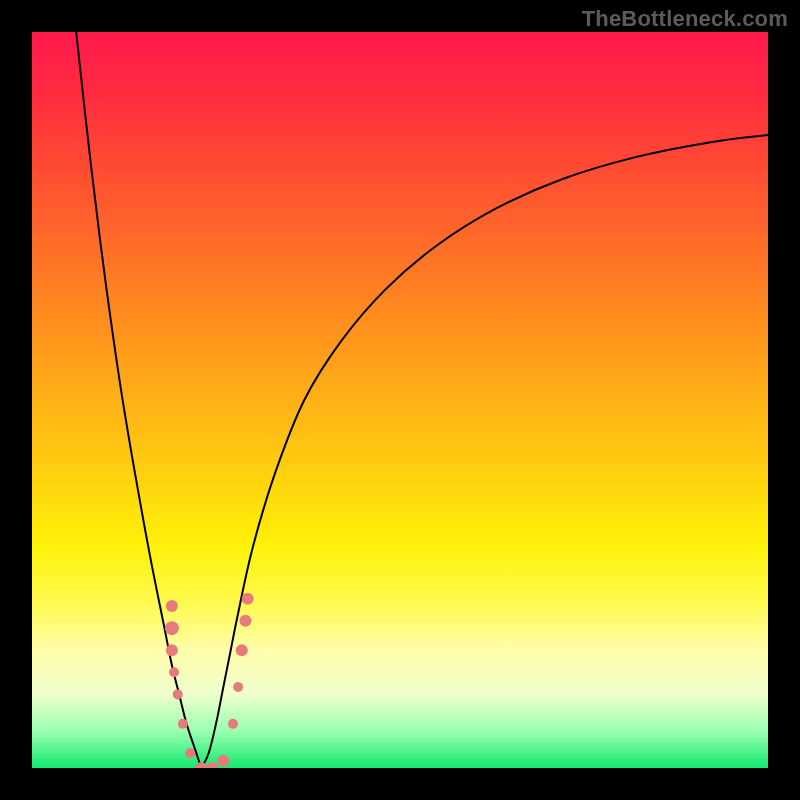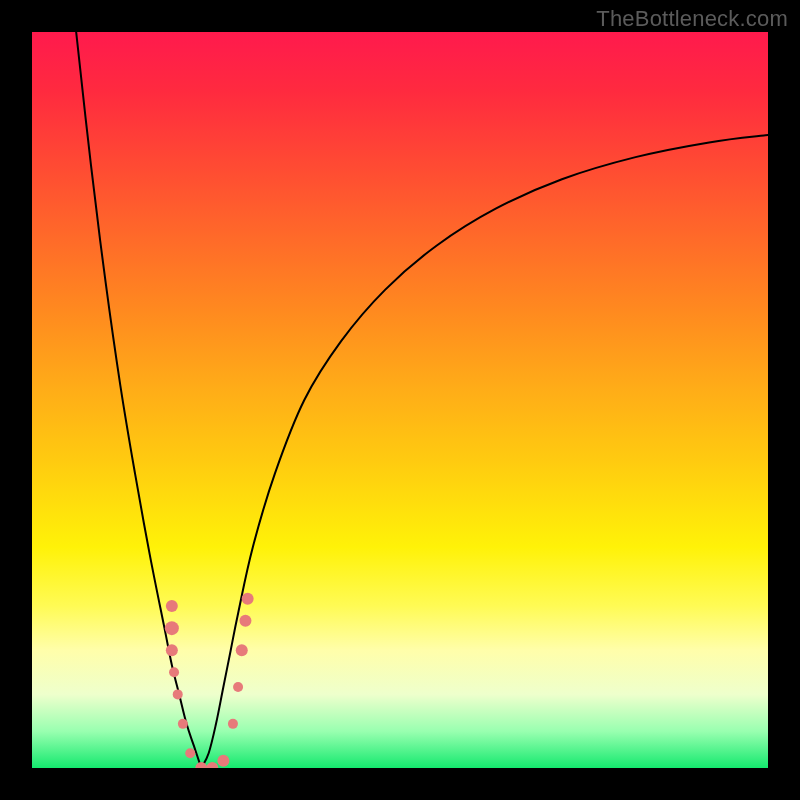--- a/index.html
+++ b/index.html
@@ -12,21 +12,21 @@
           #ff6a29 28%,
           #ff8a1f 38%,
           #ffab18 48%,
           #ffca10 58%,
           #fff208 70%,
           #fffb55 78%,
           #fffeaa 84%,
           #eeffcc 90%,
           #99ffb0 95%,
           #14e96e 100%);}
-  .attribution{position:absolute;top:6px;right:12px;color:#5b5b5b;font-size:22px;font-weight:400;letter-spacing:.2px}
+  .attribution{position:absolute;top:6px;right:12px;color:#5b5b5b;font-size:22px;font-weight:700;letter-spacing:.2px}
   svg{position:absolute;left:0;top:0}
 </style>
 </head>
 <body>
 
 <div class="frame">
   <div class="plot">
     <svg id="plot-svg" width="736" height="736" viewBox="0 0 736 736">
         <path d="M 44.16 0 C 46.809599999999996 23.846400000000003 53.5808 87.43680000000003 58.88 132.48000000000002 C 64.17920000000001 177.5232 68.30080000000001 210.49599999999995 73.60000000000001 250.23999999999995 C 78.89920000000001 289.9839999999999 83.0208 318.8352 88.32 353.28 C 93.61919999999999 387.72479999999996 97.74080000000001 411.1296 103.04 441.59999999999997 C 108.3392 472.07039999999995 112.4608 494.7391999999999 117.76 522.56 C 123.0592 550.3807999999999 128.5056 576.288 132.48 596.16 C 136.4544 616.0319999999999 137.1904 621.0368000000001 139.84 632.96 C 142.4896 644.8832 144.55040000000002 651.8016 147.20000000000002 662.4 C 149.8496 672.9984 151.9104 682.5664 154.56 691.84 C 157.2096 701.1136 159.2704 705.9712 161.92 713.92 C 164.56959999999998 721.8688 167.9552 732.0255999999999 169.28 736" fill="none" stroke="#000000" stroke-width="2" stroke-linecap="round"></path>
         <path d="M 169.28 736 C 170.6048 733.3504 173.9904 729.2288 176.64 721.28 C 179.28959999999998 713.3312 181.3504 703.7632 184 691.84 C 186.6496 679.9168000000001 188.71040000000002 668.288 191.36 655.04 C 194.0096 641.7919999999999 196.07040000000003 631.4879999999999 198.72000000000003 618.24 C 201.36960000000002 604.9920000000001 202.1056 599.9872 206.08 581.44 C 210.05440000000002 562.8928000000001 214.176 540.3712 220.79999999999998 515.2 C 227.42399999999998 490.02880000000005 233.6064 468.09599999999995 242.88000000000002 441.59999999999997 C 252.15360000000004 415.104 260.3968 391.8464 272.32 368 C 284.2432 344.1536 294.54720000000003 328.992 309.12 309.12 C 323.6928 289.248 336.0576 274.82239999999996 353.28 257.59999999999997 C 370.50239999999997 240.37759999999997 384.928 228.01280000000006 404.8 213.44000000000005 C 424.672 198.86720000000005 441.15840000000003 188.5632 463.68 176.64 C 486.2016 164.71679999999998 504.74879999999996 156.47359999999992 529.92 147.19999999999993 C 555.0912 137.92639999999994 577.024 131.744 603.52 125.12 C 630.016 118.49600000000001 653.2736 114.37439999999998 677.12 110.39999999999998 C 700.9664 106.42559999999997 725.4016 104.36479999999996 736 103.03999999999996" fill="none" stroke="#000000" stroke-width="2" stroke-linecap="round"></path>

